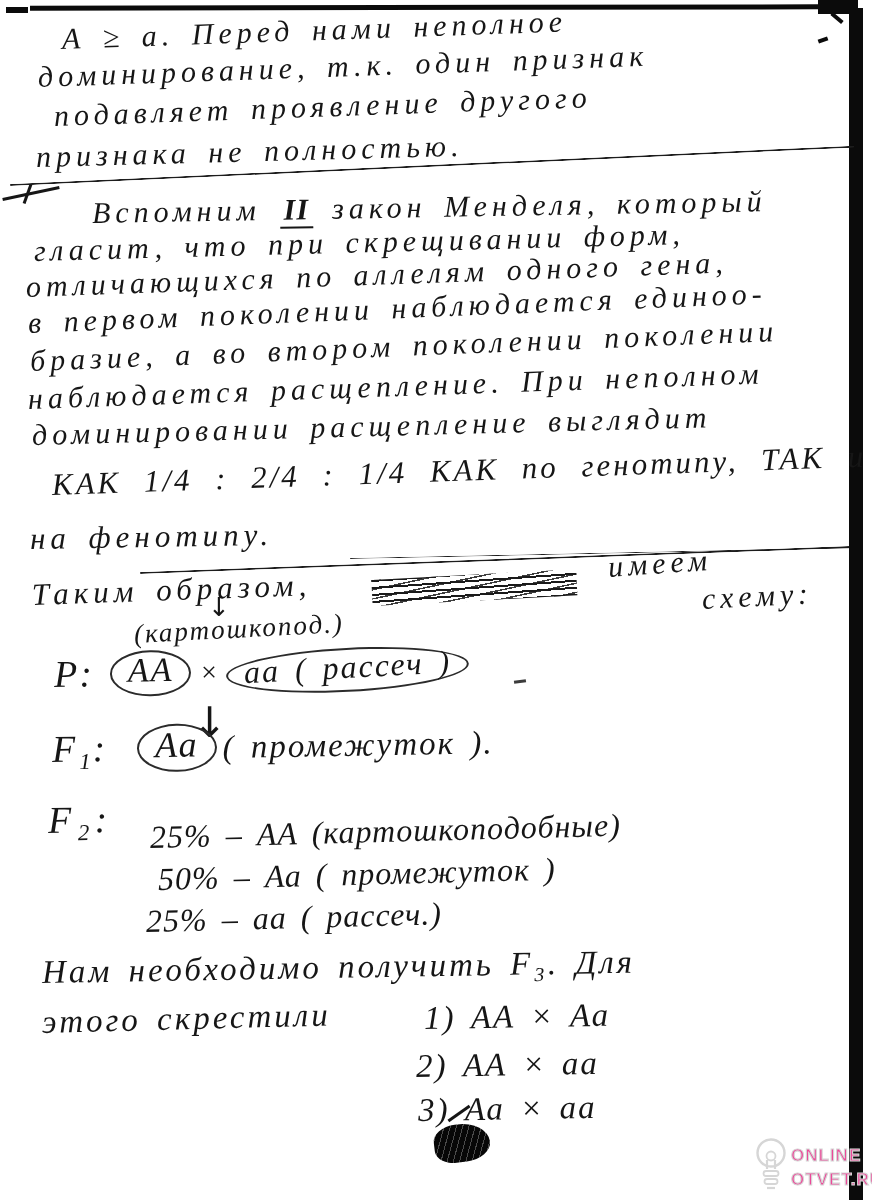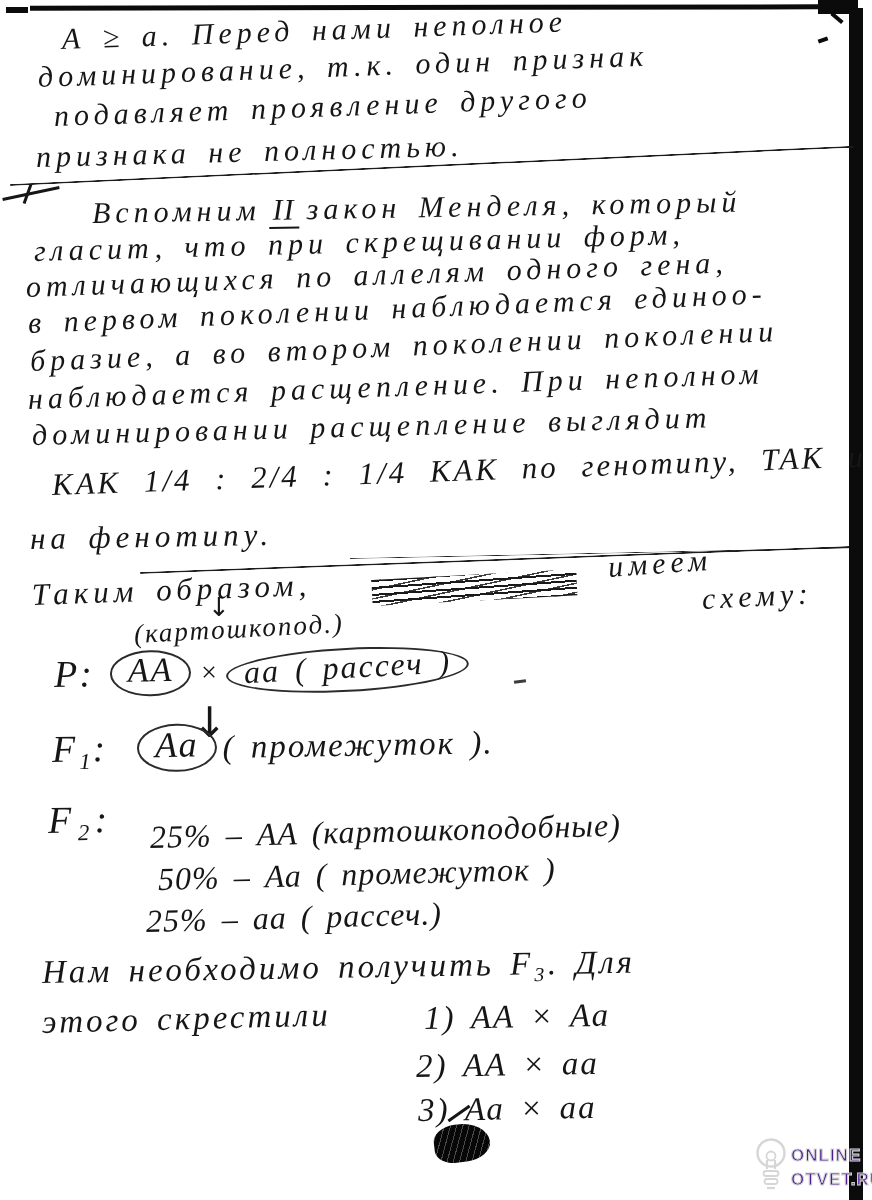--- a/index.html
+++ b/index.html
@@ -17,21 +17,21 @@
   .hw-sch { letter-spacing:2px; }
   
   .art { position:absolute; background:#0b0b0b; }
   
   .stroke {
     position:absolute; height:0; border-top:2.5px solid #1d1d1d;
     transform-origin:left center; border-radius:2px;
   }
   .roman {
     font-style:italic; border-bottom:2.5px solid #161616;
-    padding:0 4px 1px; margin:0 8px; letter-spacing:1px;
+    padding:0 4px 1px; margin:0 19px; letter-spacing:1px;font-weight:bold;
   }
   .oval {
     display:inline-block; border:2px solid #2b2b2b; border-radius:50%;
     padding:1px 16px 7px; line-height:1;
   }
   .row-flex { display:flex; align-items:center; }
   .crossout {
     position:absolute; transform-origin:left center;
     background:
       repeating-linear-gradient(179deg, #1a1a1a 0 2px, rgba(0,0,0,0) 2px 7px),
@@ -40,21 +40,21 @@
   .blot {
     position:absolute;
     background: repeating-linear-gradient(112deg, #070707 0 5px, #4a4a4a 5px 6px);
     border-radius:45% 60% 50% 40%;
   }
   .arrow-glyph { position:absolute; color:#161616; font-family:"DejaVu Sans",sans-serif; }
   
   .wm-text {
     position:absolute; font-family:"Liberation Sans","DejaVu Sans",sans-serif;
     font-weight:bold; font-size:17px; letter-spacing:1px;
-    color:#4c1d95; -webkit-text-stroke:1.1px #d6d6d6;
+    color:#ec4899; -webkit-text-stroke:1.1px #d6d6d6;
   }
 </style>
 </head>
 <body>
 
 <div class="page">
 
   <div class="art" style="left:6px; top:7px; width:22px; height:6px;"></div>
   <div class="art" style="left:30px; top:5px; width:788px; height:5px; transform:rotate(-0.1deg);"></div>
   <div class="art" style="left:818px; top:0px; width:40px; height:14px;"></div>

